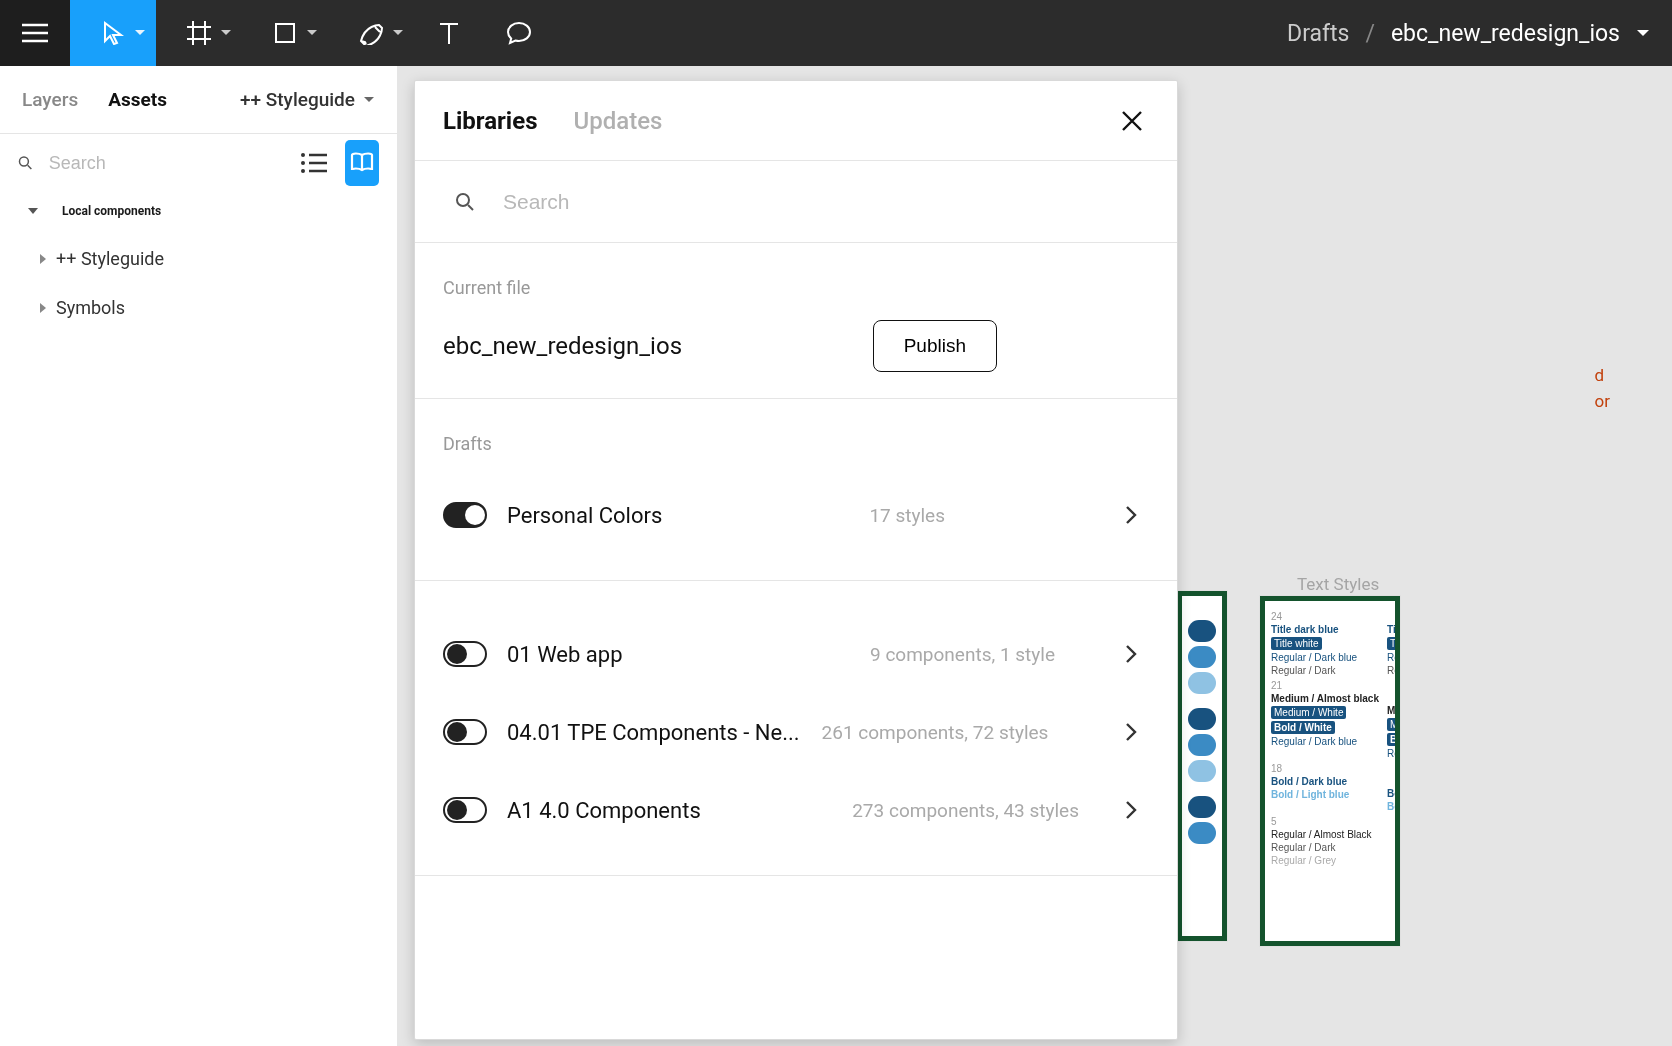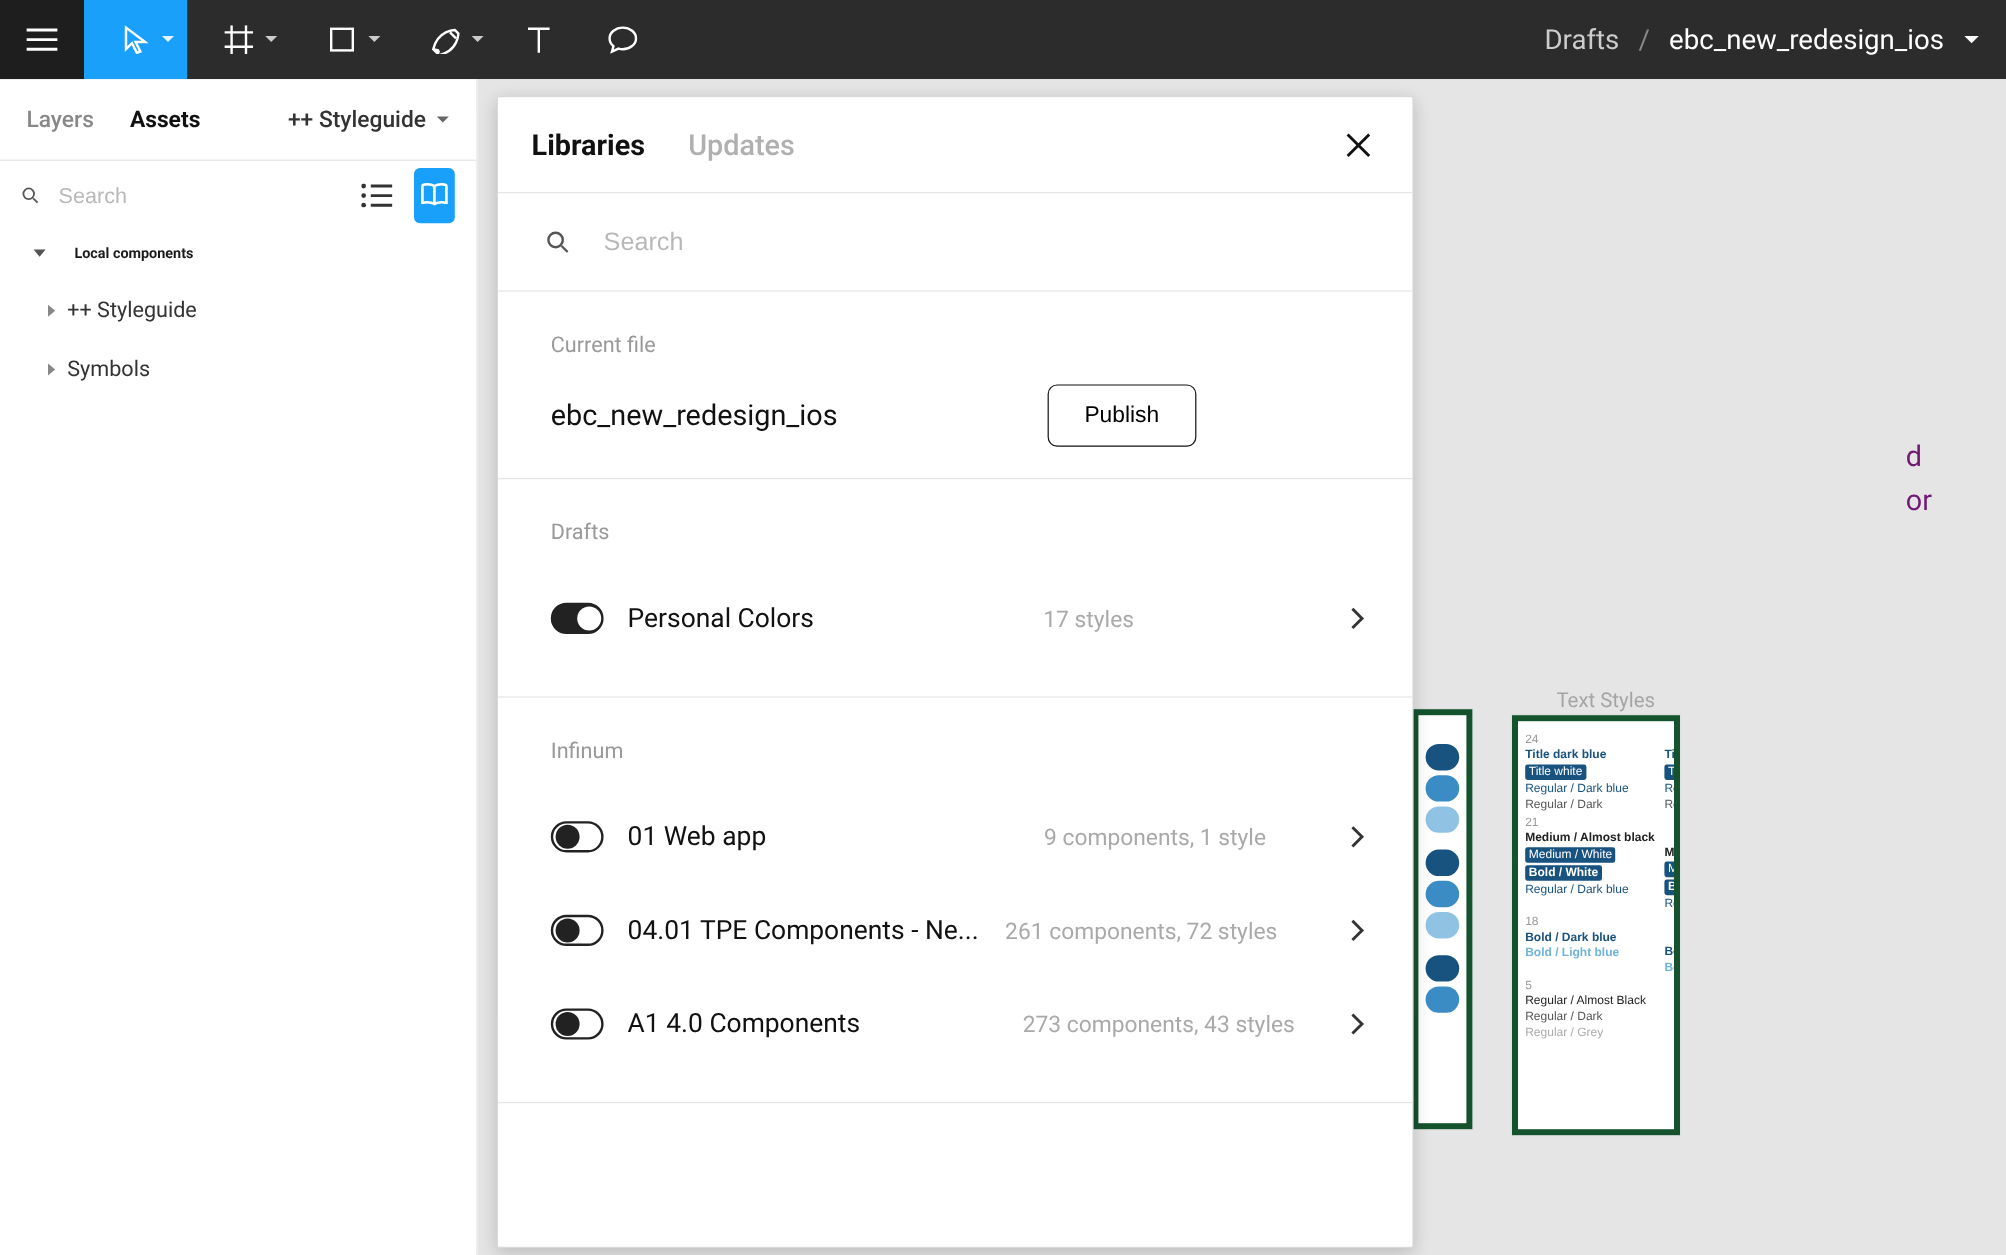--- a/index.html
+++ b/index.html
@@ -98,21 +98,21 @@
   .tri.down{
     border-top:6px solid #555;border-left:5px solid transparent;border-right:5px solid transparent;border-bottom:none;
   }
 
   
   .canvas{
     position:absolute;left:398px;right:0;top:var(--topbar-h);bottom:0;
     background:var(--canvas);
   }
   .hint-text{
-    position:absolute;top:296px;right:62px;color:#701a75;font-size:24px;line-height:1.55;
+    position:absolute;top:296px;right:62px;color:#c2410c;font-size:17px;line-height:1.55;
     text-align:left;white-space:pre-line;
   }
 
   
   .modal{
     position:absolute;left:414px;top:80px;width:764px;height:960px;
     background:#fff;border:1px solid #d9d9d9;border-radius:2px;
     box-shadow:0 4px 14px rgba(0,0,0,0.18);
     display:flex;flex-direction:column;overflow:hidden;
   }
@@ -128,21 +128,21 @@
     border-bottom:1px solid var(--panel-border);
   }
   .modal-search input{border:none;outline:none;font-size:21px;flex:1;}
   .modal-search input::placeholder{color:#b8b8b8;}
   .modal-body{
     position:relative;flex:1;overflow-y:auto;
   }
   .modal-body::-webkit-scrollbar{width:13px;}
   .modal-body::-webkit-scrollbar-thumb{background:#d2d2d2;border-radius:6px;}
   .modal-body::-webkit-scrollbar-track{background:transparent;}
-  .m-section{padding:34px 40px 26px 44px;border-bottom:1px solid var(--panel-border);}
+  .m-section{padding:34px 40px 26px 28px;border-bottom:1px solid var(--panel-border);}
   .m-section:last-child{border-bottom:none;}
   .m-label{font-size:18px;color:#999;margin-bottom:22px;}
   .m-filename{font-size:24px;color:#111;}
   .m-filerow{display:flex;align-items:center;justify-content:flex-start;margin-top:4px;gap:36px;}
   .publish-btn{
     border:1.5px solid #111;border-radius:8px;background:#fff;
     padding:14px 30px;font-size:19px;font-weight:500;cursor:pointer;margin-left:auto;margin-right:140px;
   }
   .m-lib-row{
     display:flex;align-items:center;gap:20px;min-height:78px;
@@ -393,21 +393,20 @@
           <div style="width:140px"></div>
           <div class="chev-right">
             <svg width="12" height="20" viewBox="0 0 12 20">
                 <path fill="none" stroke="#333" stroke-width="2.4" d="M2 2l8 8-8 8"></path>
               </svg>
           </div>
         </div>
       </div>
 
       <div class="m-section">
-        <div class="m-label">Infinum</div>
 
         <div class="m-lib-row">
           <div class="toggle">
               <div class="knob"></div>
             </div>
           <div class="m-lib-name">01 Web app</div>
           <div class="m-lib-spacer"></div>
           <div class="m-lib-meta">9 components, 1 style</div>
           <div style="width:30px"></div>
           <div class="chev-right">

